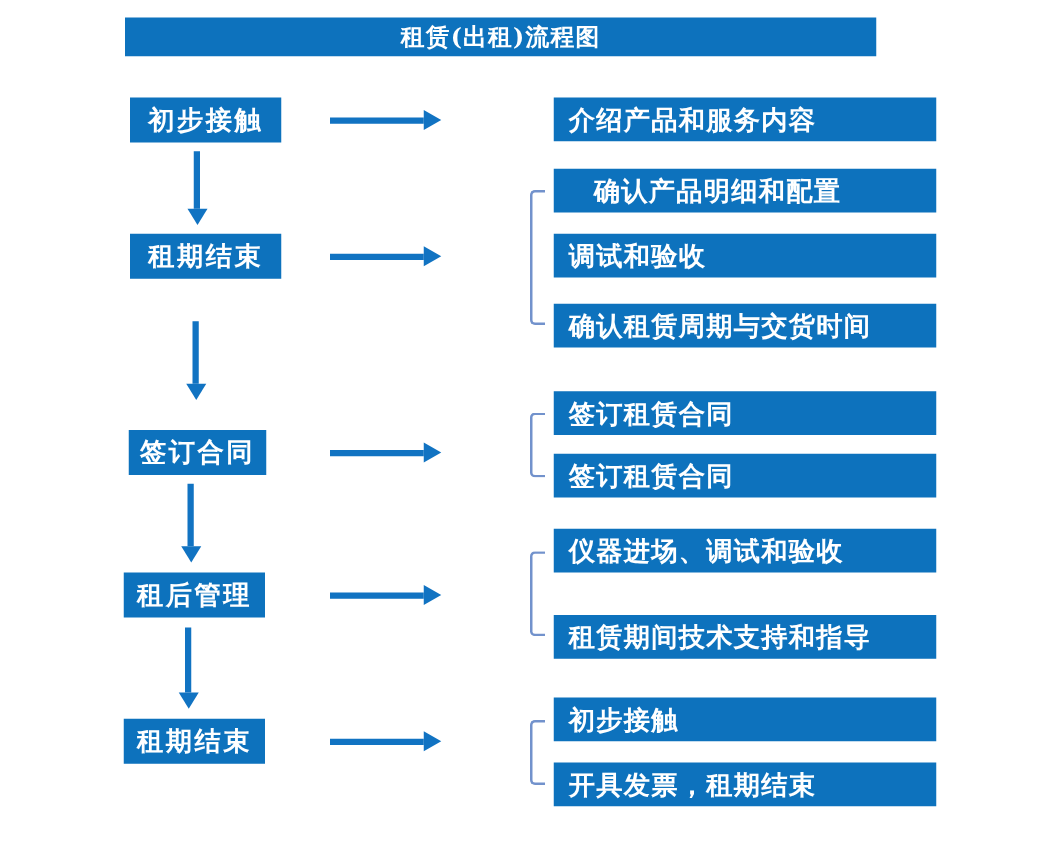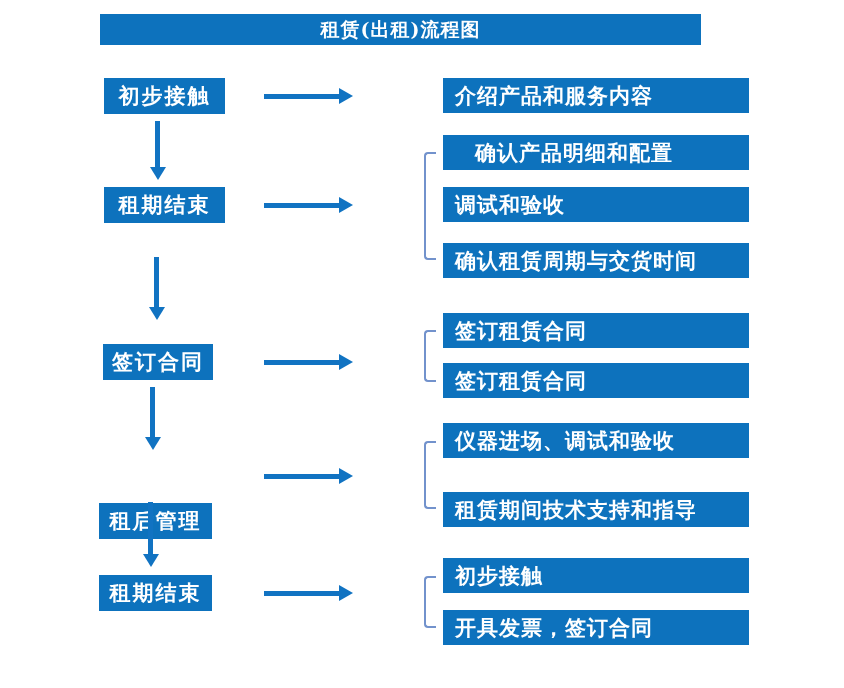--- a/index.html
+++ b/index.html
@@ -82,21 +82,21 @@
 </head>
 <body>
 
 <div class="bluebox banner">
   <span>租赁(出租)流程图</span>
 </div>
 
 <div class="bluebox step" style="left:104px; top:78px;  width:121px;">初步接触</div>
 <div class="bluebox step" style="left:104px; top:187px; width:121px;">租期结束</div>
 <div class="bluebox step" style="left:103px; top:344px; width:110px;">签订合同</div>
-<div class="bluebox step" style="left:99px;  top:458px; width:113px;margin-top:45px;">租后管理</div>
+<div class="bluebox step" style="left:99px;  top:458px; width:113px;">租后管理</div>
 <div class="bluebox step" style="left:99px;  top:575px; width:113px;">租期结束</div>
 
 <div class="varrow" style="left:149px; top:121px; height:59px;">
     <div class="shaft"></div>
     <div class="head"></div>
   </div>
 <div class="varrow" style="left:148px; top:257px; height:63px;">
     <div class="shaft"></div>
     <div class="head"></div>
   </div>
@@ -141,13 +141,13 @@
 <div class="bluebox detail" style="top:187px;">调试和验收</div>
 <div class="bluebox detail" style="top:243px;">确认租赁周期与交货时间</div>
 
 <div class="bluebox detail" style="top:313px;">签订租赁合同</div>
 <div class="bluebox detail" style="top:363px;">签订租赁合同</div>
 
 <div class="bluebox detail" style="top:423px;">仪器进场、调试和验收</div>
 <div class="bluebox detail" style="top:492px;">租赁期间技术支持和指导</div>
 
 <div class="bluebox detail" style="top:558px;">初步接触</div>
-<div class="bluebox detail" style="top:610px;">开具发票，签订合同</div>
+<div class="bluebox detail" style="top:610px;">开具发票，租期结束</div>
 
 </body></html>

